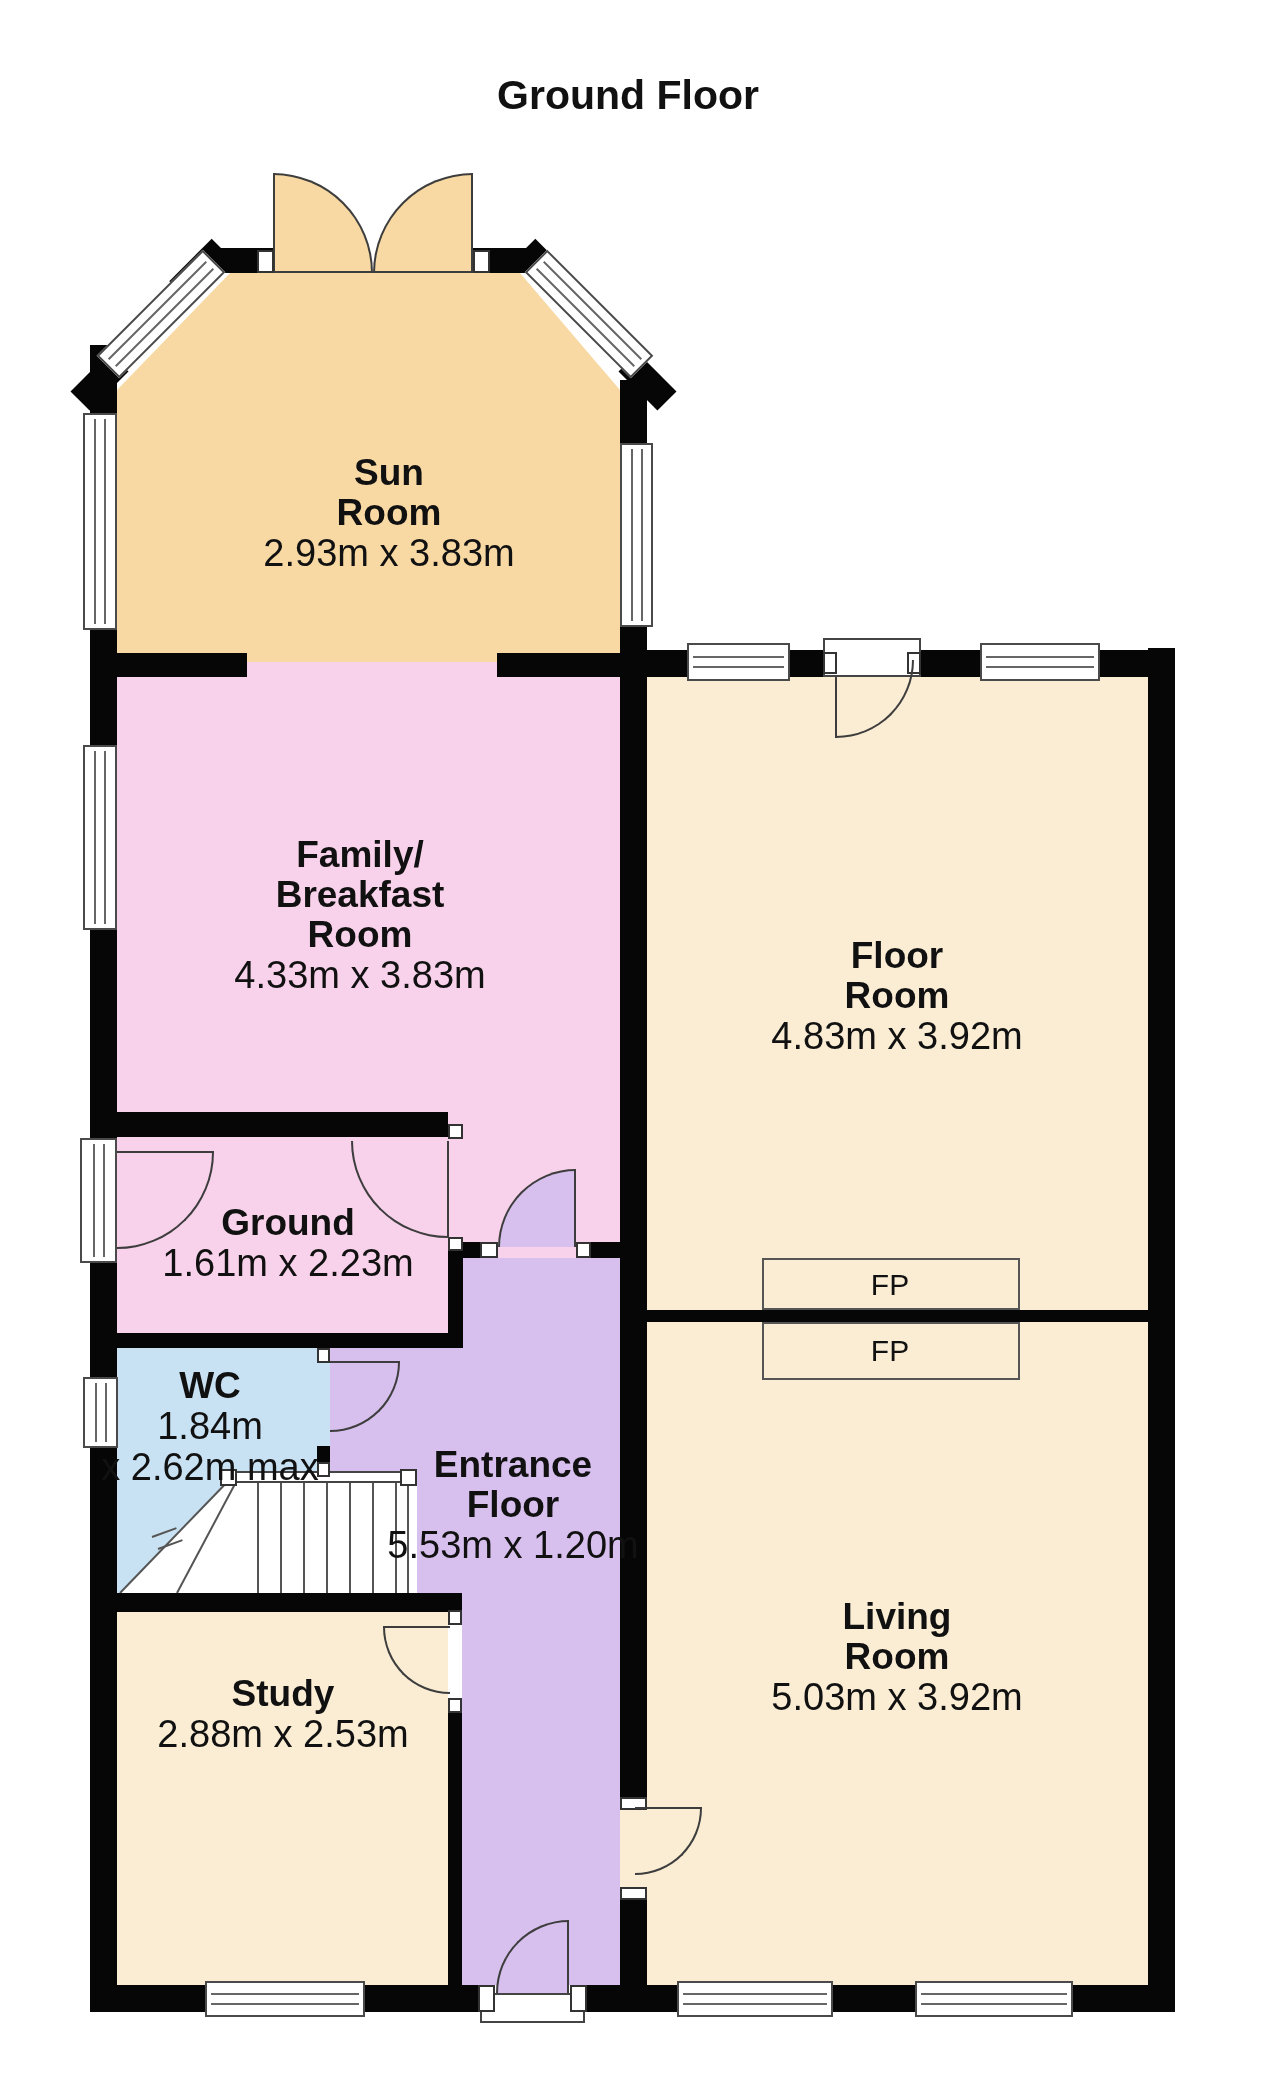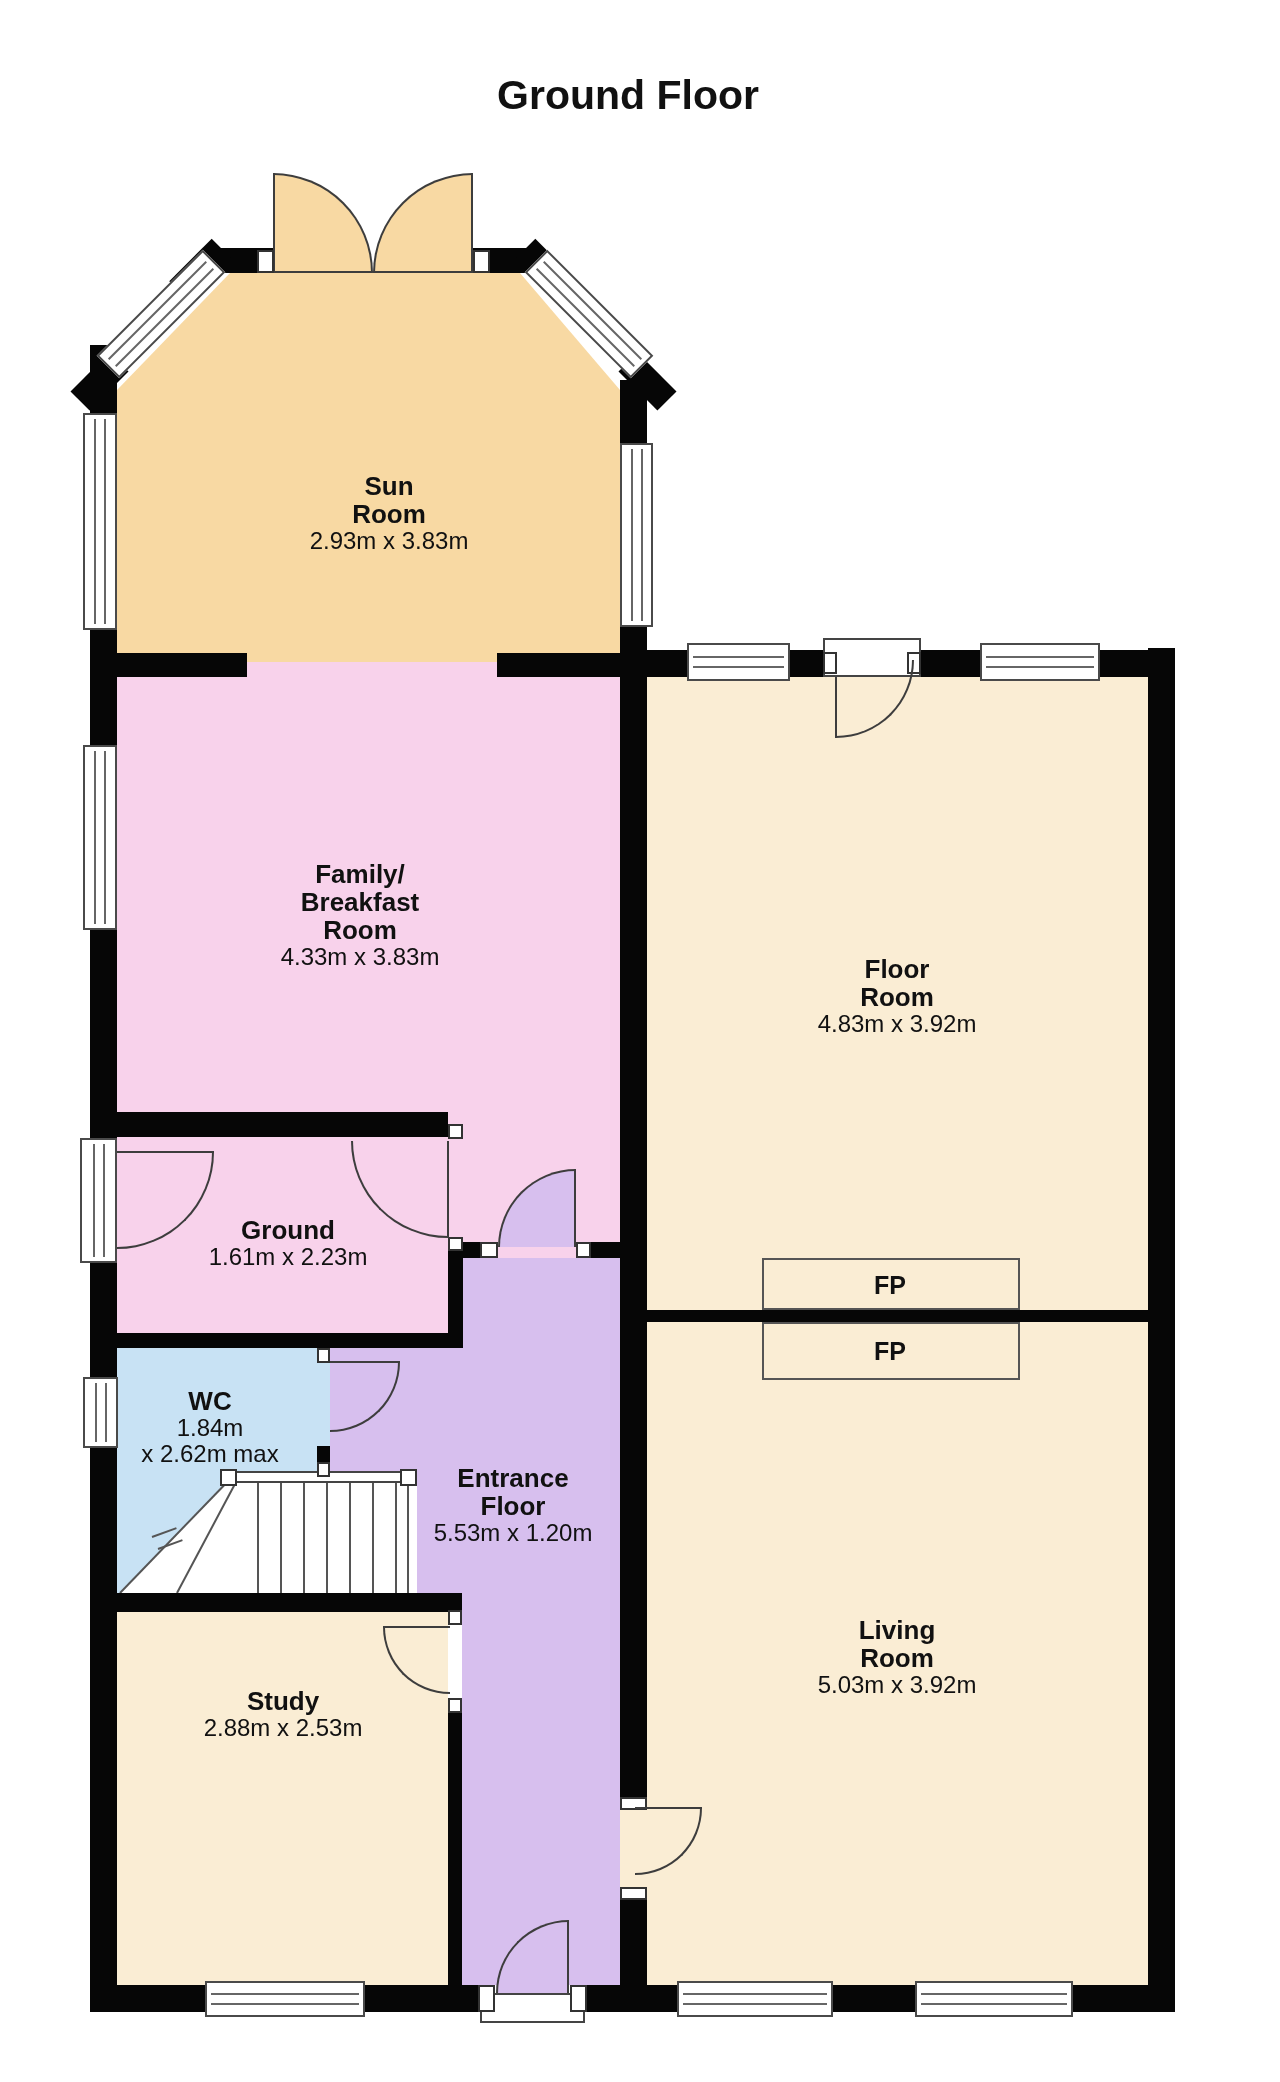--- a/index.html
+++ b/index.html
@@ -17,26 +17,26 @@
         border-left:2px solid #666;border-right:2px solid #666;}
   .win .hstripe{position:absolute;top:50%;left:4px;right:4px;height:8px;transform:translateY(-50%);
         border-top:2px solid #666;border-bottom:2px solid #666;}
   .marker{position:absolute;background:#fff;border:2px solid #333;box-sizing:border-box;}
   .leaf{position:absolute;background:var(--line);}
   .arc{position:absolute;box-sizing:border-box;border:0 solid var(--line);}
   .arc.br{border-radius:0 0 100% 0;border-right-width:2px;border-bottom-width:2px;}
   .arc.bl{border-radius:0 0 0 100%;border-left-width:2px;border-bottom-width:2px;}
   .arc.tl{border-radius:100% 0 0 0;border-left-width:2px;border-top-width:2px;}
   .rl{position:absolute;transform:translate(-50%,-50%);text-align:center;line-height:1.08;white-space:nowrap;}
-  .rname{font-weight:bold;font-size:26px;display:block;}
-  .rdims{font-size:24px;display:block;}
+  .rname{font-weight:bold;font-size:37px;display:block;}
+  .rdims{font-size:38px;display:block;}
   #title{position:absolute;left:628px;top:95px;transform:translate(-50%,-50%);
          font-size:41px;font-weight:bold;}
   .fpbox{position:absolute;border:2px solid #555;box-sizing:border-box;}
-  .fplabel{font-weight:bold;font-size:25px;position:absolute;transform:translate(-50%,-50%);}
+  .fplabel{font-weight:normal;font-size:30px;position:absolute;transform:translate(-50%,-50%);}
   .tread{position:absolute;width:2px;background:#555;top:0;bottom:0;}
   .diag{position:absolute;height:2px;background:#555;transform-origin:left center;}
 </style>
 </head>
 <body>
 
 <div id="plan">
 
   <div id="title">Ground Floor</div>
 

